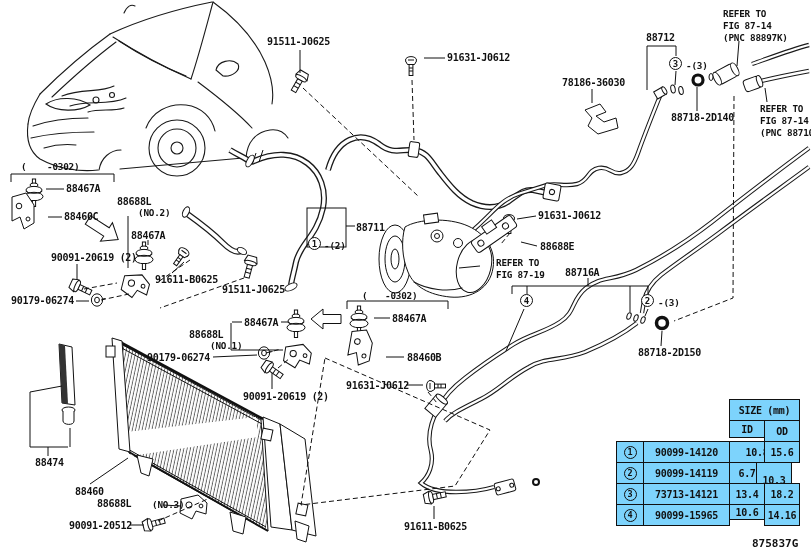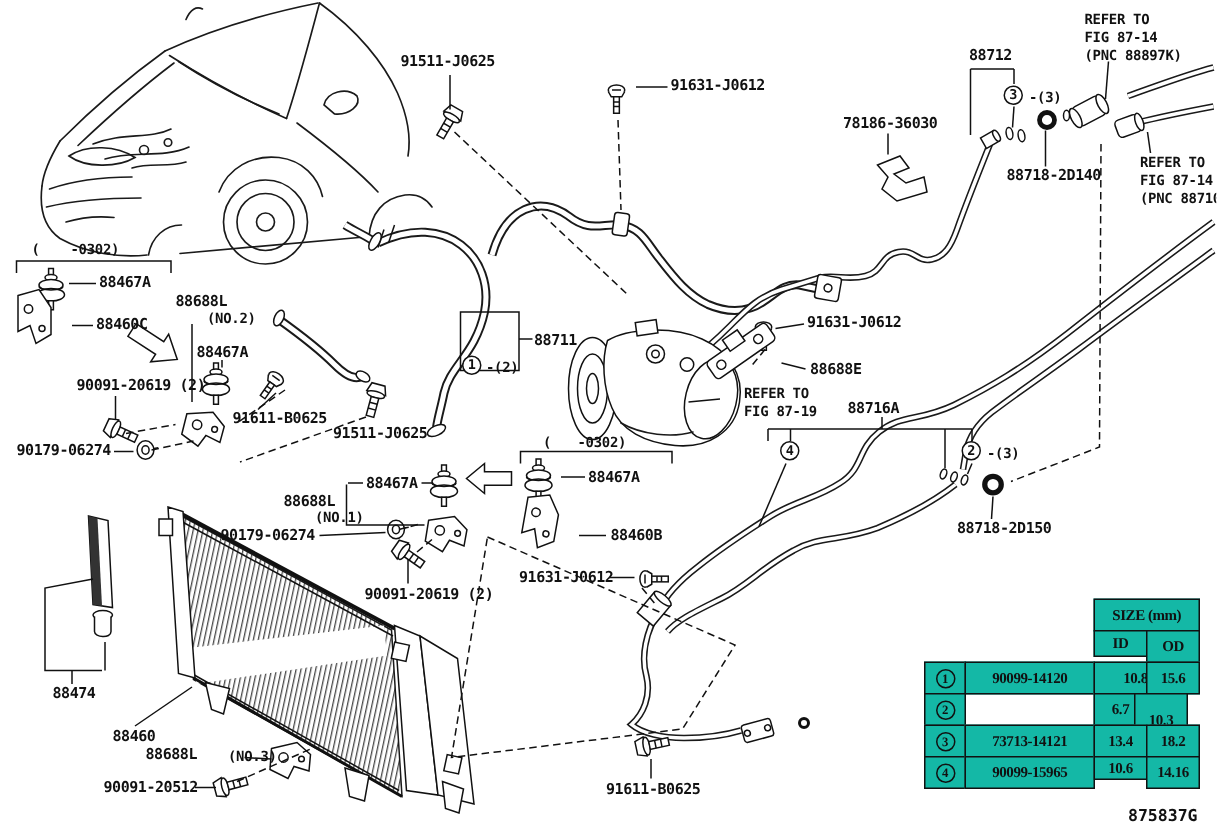--- a/index.html
+++ b/index.html
@@ -8,23 +8,23 @@
   svg{position:absolute;left:0;top:0;}
   .lbl{position:absolute;font-weight:bold;font-size:10px;line-height:1.05;
        letter-spacing:-0.3px;white-space:nowrap;color:#111;}
   .sm{font-size:9.3px;letter-spacing:-0.2px;margin-left:16px;}
   .qcircle{position:absolute;width:13px;height:13px;border:1.4px solid #111;border-radius:50%;
            background:#fff;font-weight:bold;font-size:9px;line-height:13px;text-align:center;
            box-sizing:border-box;padding:0;}
   .qsuffix{position:absolute;font-weight:bold;font-size:9.3px;letter-spacing:-0.2px;white-space:nowrap;}
   
   #size-table{position:absolute;left:616px;top:399px;width:186px;height:128px;}
-  .tc{position:absolute;border:1.3px solid #111;background:#14b8a6;box-sizing:border-box;
+  .tc{position:absolute;border:1.3px solid #111;background:#7dd3fc;box-sizing:border-box;
       display:flex;align-items:center;justify-content:center;
-      font-weight:bold;font-size:10px;letter-spacing:-0.3px;font-family:Liberation Serif, serif;}
+      font-weight:bold;font-size:10px;letter-spacing:-0.3px;}
   .tcirc{width:13px;height:13px;border:1.3px solid #111;border-radius:50%;box-sizing:border-box;
          font-size:8.5px;line-height:11px;text-align:center;font-weight:bold;}
   .code{position:absolute;font-weight:bold;font-size:11px;letter-spacing:0;}
 </style>
 </head>
 <body>
 
 <div id="stage">
 
 <svg width="811" height="560" viewBox="0 0 811 560">
@@ -415,20 +415,21 @@
   <div class="tc" style="left:0;top:42px;width:28px;height:22px">
         <span class="tcirc">1</span>
       </div>
   <div class="tc" style="left:27px;top:42px;width:87px;height:22px">90099-14120</div>
   <div class="tc" style="left:113px;top:42px;width:56px;height:22px">10.8</div>
   <div class="tc" style="left:148px;top:42px;width:36px;height:22px">15.6</div>
 
   <div class="tc" style="left:0;top:63px;width:28px;height:22px">
         <span class="tcirc">2</span>
       </div>
+  <div class="tc" style="left:27px;top:63px;width:87px;height:22px">90099-14119</div>
   <div class="tc" style="left:113px;top:63px;width:36px;height:22px">6.7</div>
   <div class="tc" style="left:140px;top:63px;width:36px;height:36px">10.3</div>
 
   <div class="tc" style="left:0;top:84px;width:28px;height:22px">
         <span class="tcirc">3</span>
       </div>
   <div class="tc" style="left:27px;top:84px;width:87px;height:22px">73713-14121</div>
   <div class="tc" style="left:113px;top:84px;width:36px;height:22px">13.4</div>
   <div class="tc" style="left:148px;top:84px;width:36px;height:22px">18.2</div>
 

